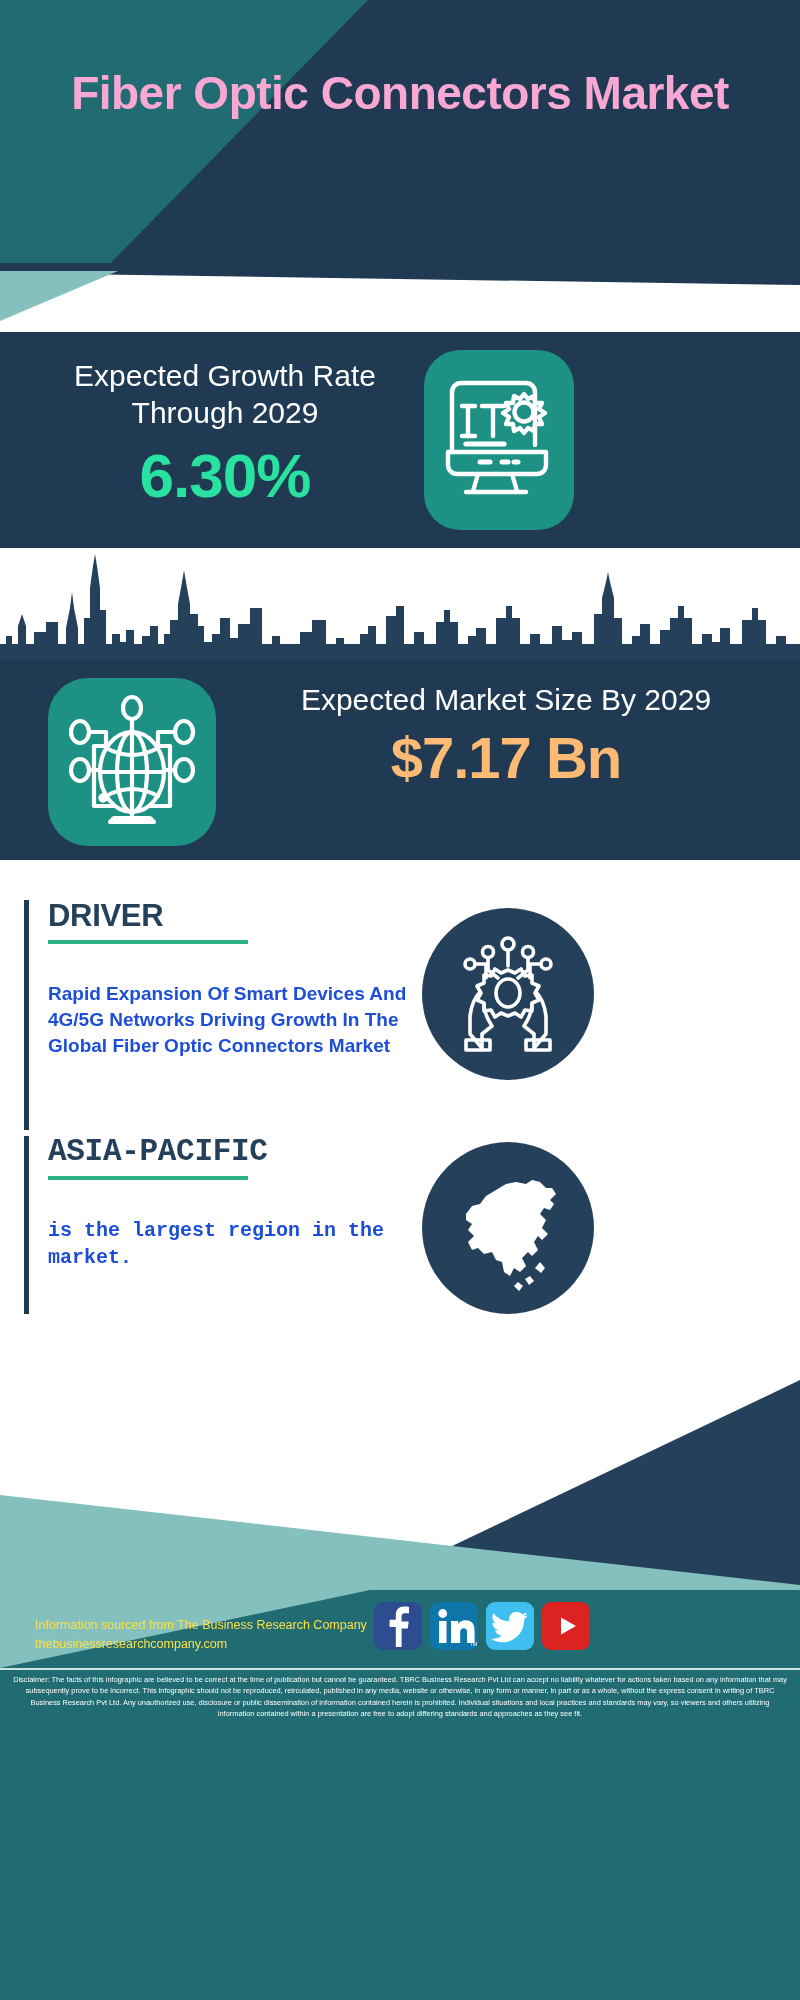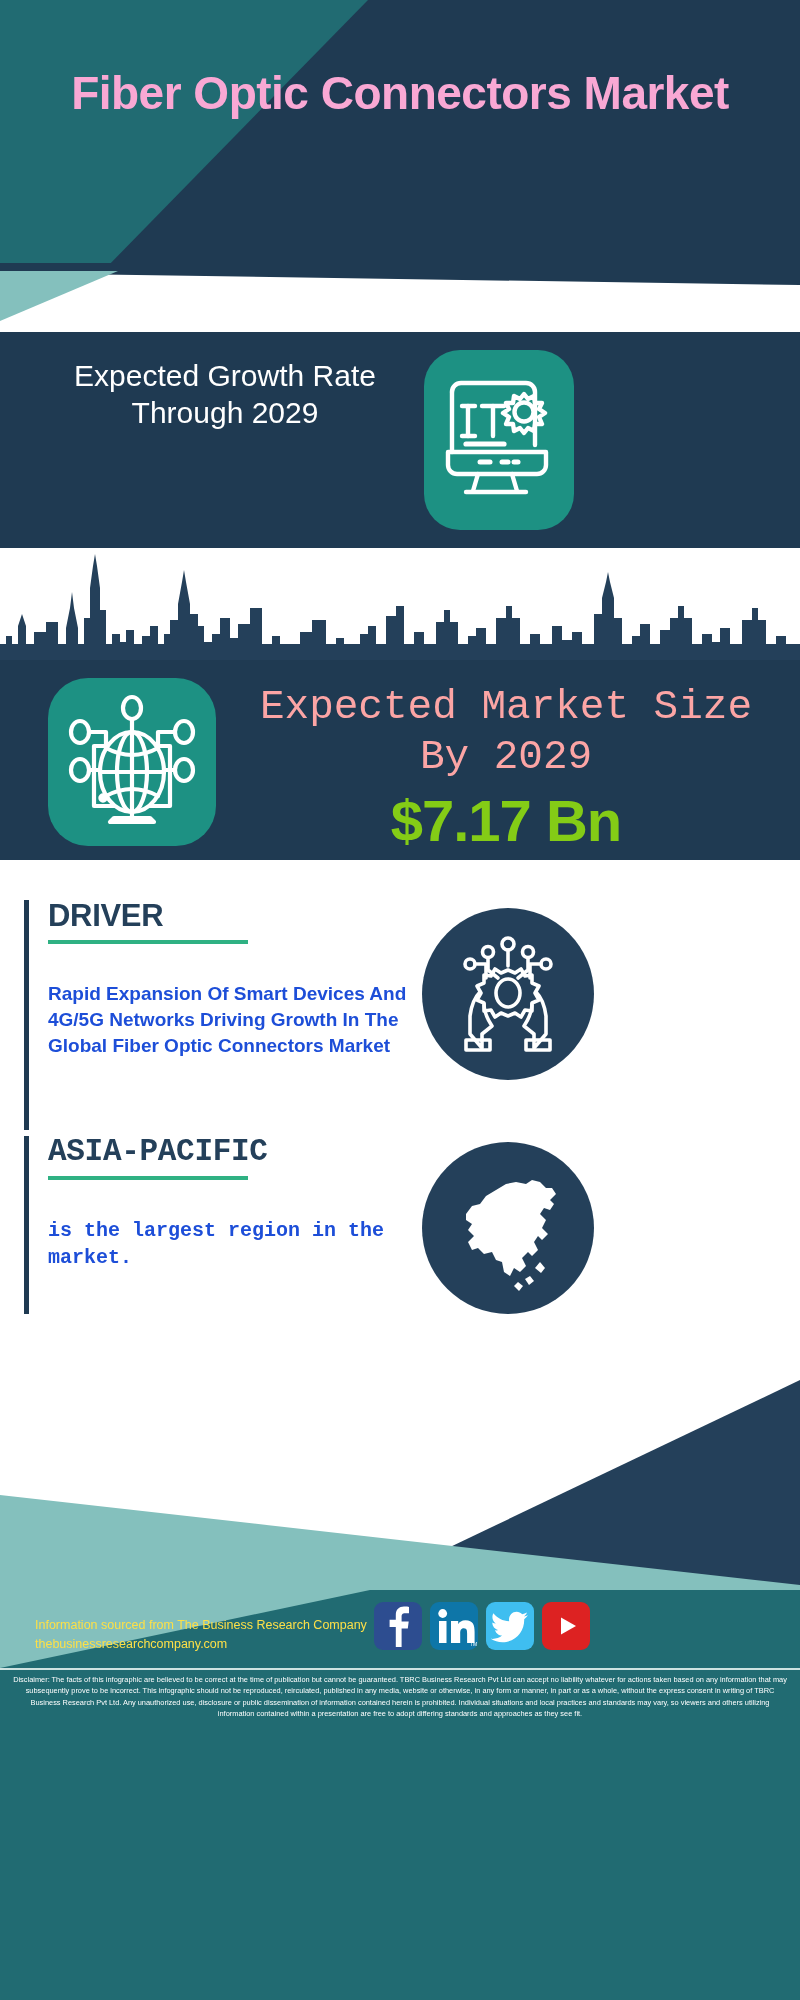--- a/index.html
+++ b/index.html
@@ -36,22 +36,22 @@
 
   
   .skyline{position:absolute;left:0;top:548px;width:800px;height:125px;background:#ffffff;overflow:hidden;}
   .skyline svg{position:absolute;left:0;bottom:0;}
 
   
   .market{position:absolute;left:0;top:660px;width:800px;height:200px;background:#1f3a52;}
   .globe-badge{position:absolute;left:48px;top:18px;width:168px;height:168px;background:#1d9183;border-radius:40px;}
   .globe-badge svg{position:absolute;left:18px;top:16px;}
   .market-text{position:absolute;left:236px;top:22px;width:540px;text-align:center;}
-  .market-label{color:#fca5a5;font-size:41px;font-weight:400;line-height:1.22;font-family:Liberation Mono, monospace;}
-  .market-value{color:#84cc16;font-size:58px;font-weight:700;line-height:1;margin-top:10px;letter-spacing:-1px;}
+  .market-label{color:#ffffff;font-size:30px;font-weight:400;line-height:1.22;}
+  .market-value{color:#fdba74;font-size:58px;font-weight:700;line-height:1;margin-top:10px;letter-spacing:-1px;}
 
   
   .content{position:absolute;left:0;top:860px;width:800px;height:480px;background:#ffffff;padding-left:41px;}
   .card{position:absolute;}
   .card .rule{position:absolute;left:0;top:0;width:5px;height:100%;background:#1f3a52;}
   .card .body{position:absolute;left:24px;top:0;width:360px;}
   .card-title{color:#24405a;font-size:31px;font-weight:700;letter-spacing:-0.3px;line-height:1.05;}
   .card-underline{width:200px;height:4px;background:#2fb183;margin:7px 0 11px 0;}
   .card-text{color:#1d4ed8;font-size:19px;font-weight:700;line-height:1.38;margin-top:37px;}
   .circle-icon{position:absolute;border-radius:50%;background:#24405a;}
@@ -89,20 +89,21 @@
   </div>
 
   <div class="wedge">
     <div class="wedge-dark"></div>
     <div class="wedge-lightteal"></div>
   </div>
 
   <div class="growth">
     <div class="growth-text">
       <div class="growth-label">Expected Growth Rate Through 2029</div>
+      <div class="growth-value">6.30%</div>
     </div>
     <div class="it-badge">
       <svg width="114" height="144" viewBox="0 0 114 144">
         <g fill="none" stroke="#ffffff" stroke-width="4.4" stroke-linecap="round" stroke-linejoin="round">
           <path d="M10 24 a9 9 0 0 1 9-9 H84 a9 9 0 0 1 9 9 V77"></path>
           <path d="M10 24 V84"></path>
           <path d="M6 84 H104 V97 a9 9 0 0 1 -9 9 H15 a9 9 0 0 1 -9 -9 Z"></path>
           <path d="M36 106 L31 123"></path>
           <path d="M70 106 L75 123"></path>
           <path d="M24 124 H84"></path>

